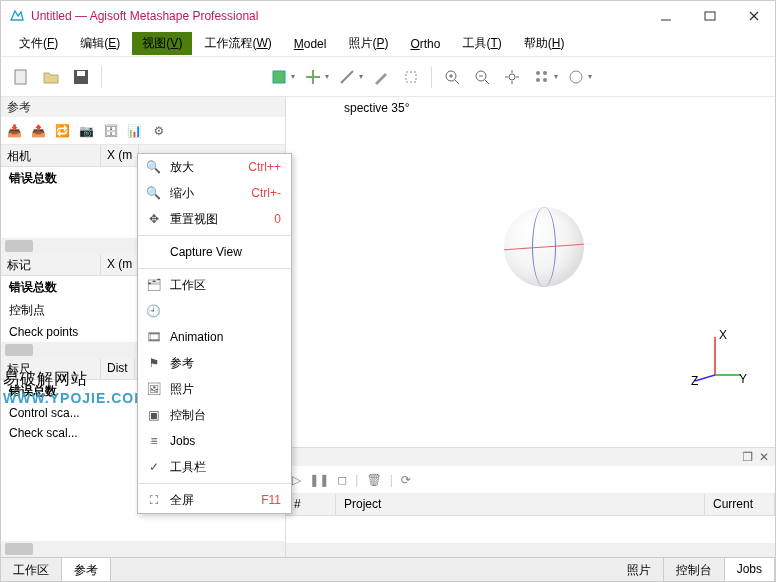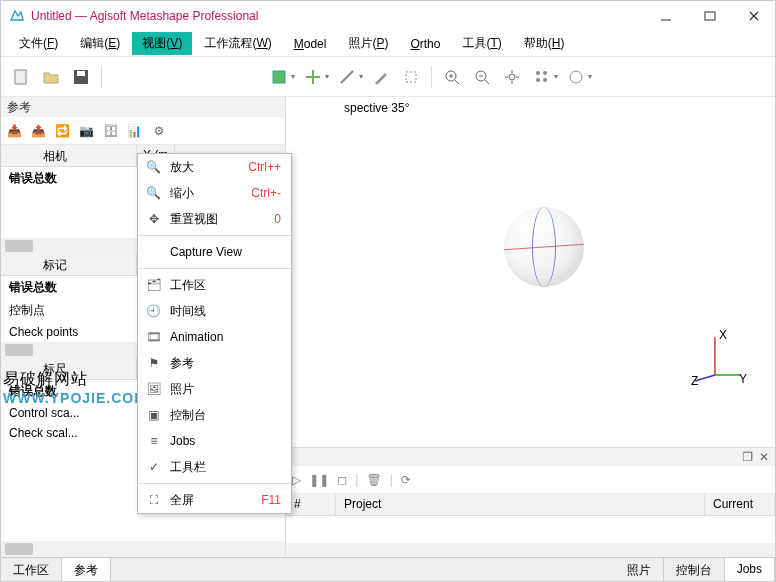--- a/index.html
+++ b/index.html
@@ -4,34 +4,34 @@
 <style>
 * { margin: 0; padding: 0; box-sizing: border-box; font-family: "Microsoft YaHei", "Segoe UI", sans-serif; font-size: 12px; }
 body { width: 776px; height: 582px; background: #fff; display: flex; flex-direction: column; border: 1px solid #ccc; overflow: hidden; }
 .titlebar { height: 30px; display: flex; align-items: center; padding: 0 8px; background: #fff; }
 .titlebar .app-icon { width: 16px; height: 16px; margin-right: 6px; }
 .titlebar .title { flex: 1; color: #be185d; }
 .titlebar .winbtns { display: flex; gap: 18px; }
 .titlebar .winbtn { width: 26px; height: 16px; display: flex; align-items: center; justify-content: center; cursor: pointer; }
 .menubar { height: 26px; display: flex; align-items: center; padding: 0 8px; gap: 2px; border-bottom: 1px solid #e8e8e8; }
 .menubar .item { padding: 3px 10px; cursor: pointer; }
-.menubar .item.active { background: #14b8a6; }
+.menubar .item.active { background: #4d7c0f; }
 .menubar .item u { text-decoration: underline; }
 .toolbar { height: 40px; display: flex; align-items: center; padding: 0 6px; gap: 2px; background: #fff; border-bottom: 1px solid #e8e8e8; }
 .toolbar .tb { width: 28px; height: 28px; display:flex;align-items:center;justify-content:center;border-radius:2px;cursor:pointer;color:#555; }
 .toolbar .sep { width:1px;height:22px;background:#ddd;margin:0 4px; }
 .toolbar .caret{font-size:8px;color:#777;margin-left:-4px;margin-right:2px;}
 .content { flex:1; display:flex; position:relative; min-height:0;}
 .leftcol { width:285px; display:flex; flex-direction:column; border-right:1px solid #ddd; position:relative; }
 .panel-hdr { height:20px; background:#f2f2f2; display:flex; align-items:center; padding:0 6px; font-size:12px;color:#333; }
 .panel-tb { height:28px; background:#fff; display:flex; align-items:center; padding:0 4px; gap:4px; border-bottom:1px solid #e8e8e8;}
 .panel-tb .ic{width:20px;height:20px;display:flex;align-items:center;justify-content:center;color:#666;cursor:pointer;}
 .cols { height:22px; background:#f2f2f2; display:flex; border-bottom:1px solid #ddd;}
 .cols .c{padding:3px 6px;border-right:1px solid #ddd;}
-.cols .c0{width:100px;margin-left:36px;}
+.cols .c0{width:100px;}
 .list{background:#fff;}
 .list .row{padding:3px 8px;}
 .list .row.b{font-weight:bold;}
 .scroll-h{height:16px;background:#f0f0f0;display:flex;align-items:center;}
 .scroll-h .thumb{width:28px;height:12px;background:#c8c8c8;border-radius:2px;margin-left:4px;}
 .rightcol{flex:1;display:flex;flex-direction:column;min-width:0;}
 .view3d{flex:1;position:relative;background:#fff;}
 .view3d .persp{position:absolute;left:58px;top:4px;color:#000;}
 .sphere{position:absolute;left:218px;top:110px;width:80px;height:80px;border-radius:50%;background:radial-gradient(circle at 35% 30%,#fff,#e9e9e9);box-shadow:inset -6px -6px 14px rgba(0,0,0,.08);}
 .sphere .eq{position:absolute;left:0;top:50%;width:100%;height:1px;background:#d66;transform:translateY(-.5px) rotate(-4deg);}
@@ -211,21 +211,20 @@
         <span class="mic"></span>
         <span class="mlabel">Capture View</span>
       </div>
     <div class="msep"></div>
     <div class="mrow">
         <span class="mic">🗂</span>
         <span class="mlabel">工作区</span>
       </div>
     <div class="mrow">
         <span class="mic">🕘</span>
-        <span class="mlabel">时间线</span>
       </div>
     <div class="mrow">
         <span class="mic">🎞</span>
         <span class="mlabel">Animation</span>
       </div>
     <div class="mrow">
         <span class="mic">⚑</span>
         <span class="mlabel">参考</span>
       </div>
     <div class="mrow">

